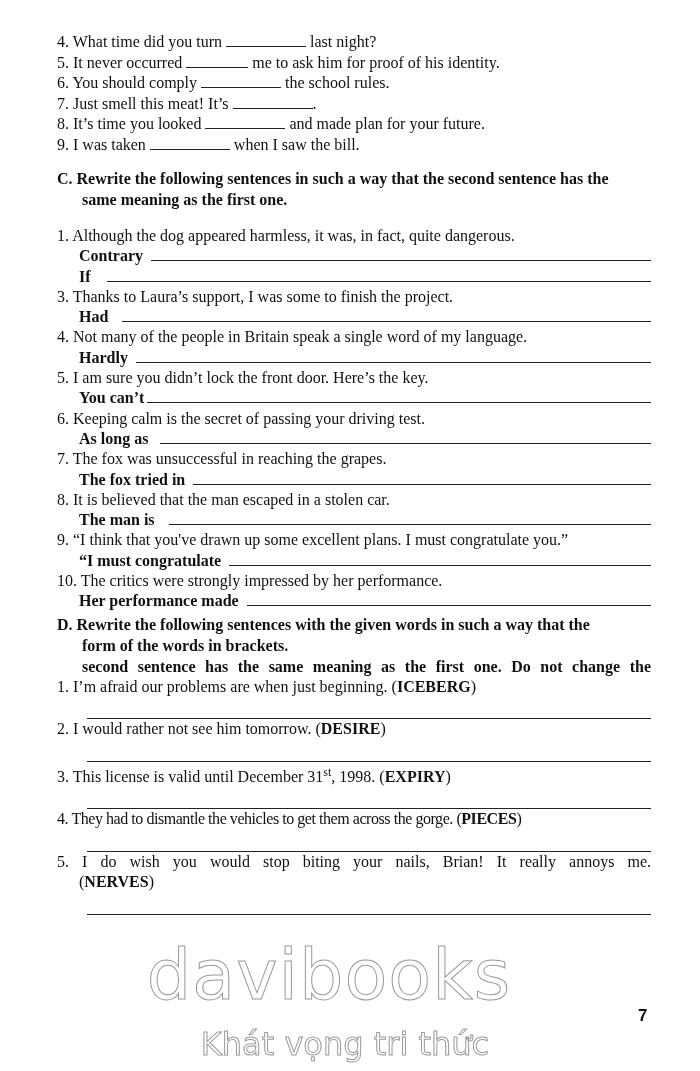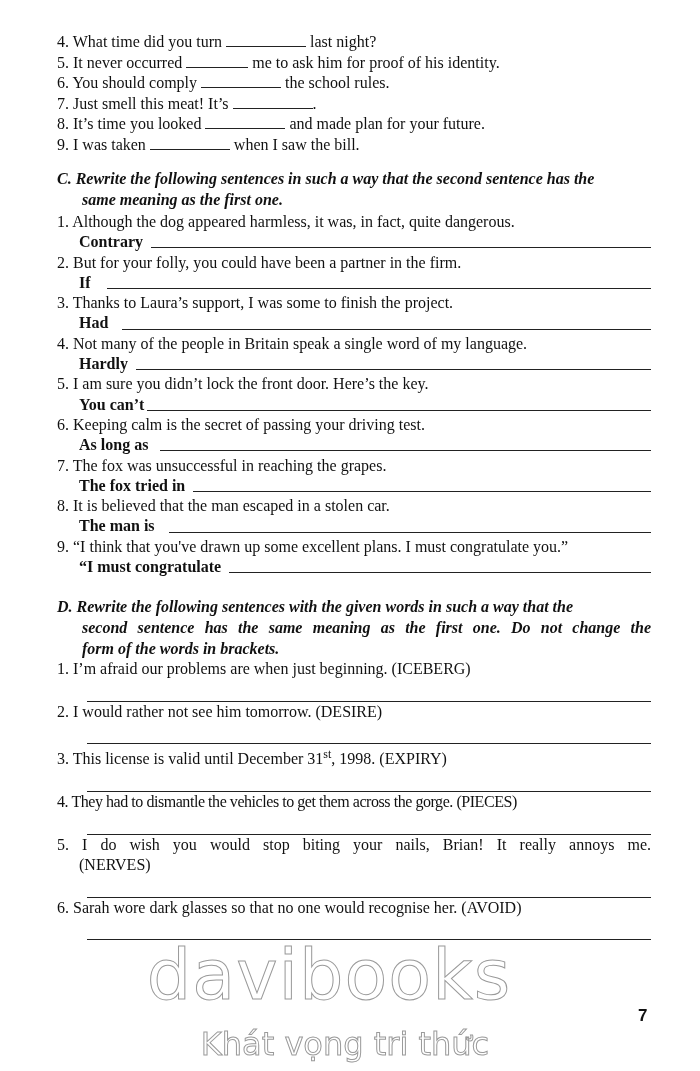--- a/index.html
+++ b/index.html
@@ -8,30 +8,30 @@
     font-family: "Liberation Serif", "DejaVu Serif", serif;
     color: #111; font-size: 16px;
   }
   .page { position: absolute; left: 57px; top: 32px; width: 594px; }
   .line { line-height: 20.5px; white-space: nowrap; }
   .blank {
     display: inline-block; border-bottom: 1px solid #222; height: 14px;
     vertical-align: baseline;
   }
   .sec-head {
-    font-weight: bold; font-style: italic; text-align: justify;
+    font-weight: bold; text-align: justify;
     line-height: 21px; margin-top: 13px;
   }
   .sec-head .cont { display: block; padding-left: 25px; }
   .q { line-height: 20.3px; }
-  .ans { display: flex; align-items: center; padding-left: 22px; line-height: 20.3px; }
+  .ans { display: flex; align-items: flex-start; padding-left: 22px; line-height: 20.3px; }
   .ans .kw { font-weight: bold; white-space: nowrap; padding-right: 8px; }
   .ans .fill { flex: 1; border-bottom: 1px solid #222; height: 14px; margin-bottom: 3px; }
   .d-q { line-height: 20.5px; text-align: justify; }
-  .d-q b { font-weight: normal; }
+  .d-q b { font-weight: bold; }
   .d-fill { height: 21px; margin-left: 30px; border-bottom: 1px solid #222; margin-bottom: 0px; }
   .d-item { margin-top: 0; }
   .wm {
     position: absolute; left: 0; right: 0; text-align: center;
     font-family: "DejaVu Sans", sans-serif; color: transparent;
     -webkit-text-stroke: 1px #9a9a9a; pointer-events: none;
   }
   .wm-main { top: 934px; font-size: 70px; letter-spacing: 1px; left: -42px; }
   .wm-sub { top: 1025px; font-size: 32px; left: -10px; }
   .page-num {
@@ -80,30 +80,29 @@
       <span class="blank" style="width:80px"></span>
       <span>when I saw the bill.</span>
     </div>
   </div>
 
   <div class="sec-head">
     <span>C. Rewrite the following sentences in such a way that the second sentence has the</span>
     <span class="cont">same meaning as the first one.</span>
   </div>
 
-  <div style="margin-top:2px">
+  <div style="margin-top:16px">
     <div>
       <div class="q"><span>1.</span> <span>Although the dog appeared harmless, it was, in fact, quite dangerous.</span></div>
       <div class="ans">
           <span class="kw">Contrary</span>
           <span class="fill"></span>
         </div>
     </div>
     <div>
-      <div class="q"><span>2.</span> <span>But for your folly, you could have been a partner in the firm.</span></div>
       <div class="ans">
           <span class="kw" style="padding-right:16px">If</span>
           <span class="fill"></span>
         </div>
     </div>
     <div>
       <div class="q"><span>3.</span> <span>Thanks to Laura’s support, I was some to finish the project.</span></div>
       <div class="ans">
           <span class="kw" style="padding-right:14px">Had</span>
           <span class="fill"></span>
@@ -144,26 +143,33 @@
           <span class="fill"></span>
         </div>
     </div>
     <div>
       <div class="q"><span>9.</span> <span>“I think that you've drawn up some excellent plans. I must congratulate you.”</span></div>
       <div class="ans">
           <span class="kw">“I must congratulate</span>
           <span class="fill"></span>
         </div>
     </div>
+    <div>
+      <div class="q"><span>10.</span> <span>The critics were strongly impressed by her performance.</span></div>
+      <div class="ans">
+          <span class="kw">Her performance made</span>
+          <span class="fill"></span>
+        </div>
+    </div>
   </div>
 
-  <div class="sec-head" style="margin-top:19px">
+  <div class="sec-head" style="margin-top:2px">
     <span>D. Rewrite the following sentences with the given words in such a way that the</span>
+    <span class="cont">form of the words in brackets.</span>
     <span class="cont" style="text-align:justify;text-align-last:justify">second sentence has the same meaning as the first one. Do not change the</span>
-    <span class="cont">form of the words in brackets.</span>
   </div>
 
   <div>
     <div class="d-item">
       <div class="d-q"><span>1.</span> <span>I’m afraid our problems are when just beginning.</span> (<b>ICEBERG</b>)</div>
       <div class="d-fill"></div>
     </div>
     <div class="d-item">
       <div class="d-q"><span>2.</span> <span>I would rather not see him tomorrow.</span> (<b>DESIRE</b>)</div>
       <div class="d-fill"></div>
@@ -174,22 +180,18 @@
     </div>
     <div class="d-item">
       <div class="d-q" style="letter-spacing:-0.45px"><span>4.</span> <span>They had to dismantle the vehicles to get them across the gorge.</span> (<b>PIECES</b>)</div>
       <div class="d-fill"></div>
     </div>
     <div class="d-item">
       <div class="d-q" style="text-align-last:justify"><span>5.</span> <span>I do wish you would stop biting your nails, Brian! It really annoys me.</span></div>
       <div class="d-q" style="padding-left:22px">(<b>NERVES</b>)</div>
       <div class="d-fill"></div>
     </div>
-    <div class="d-item">
-      <div class="d-q"><span>6.</span> <span>Sarah wore dark glasses so that no one would recognise her.</span> (<b>AVOID</b>)</div>
-      <div class="d-fill"></div>
-    </div>
   </div>
 </div>
 
 <div class="wm wm-main">davibooks</div>
 <div class="wm wm-sub">Khát vọng tri thức</div>
 <div class="page-num">7</div>
 
 </body></html>

